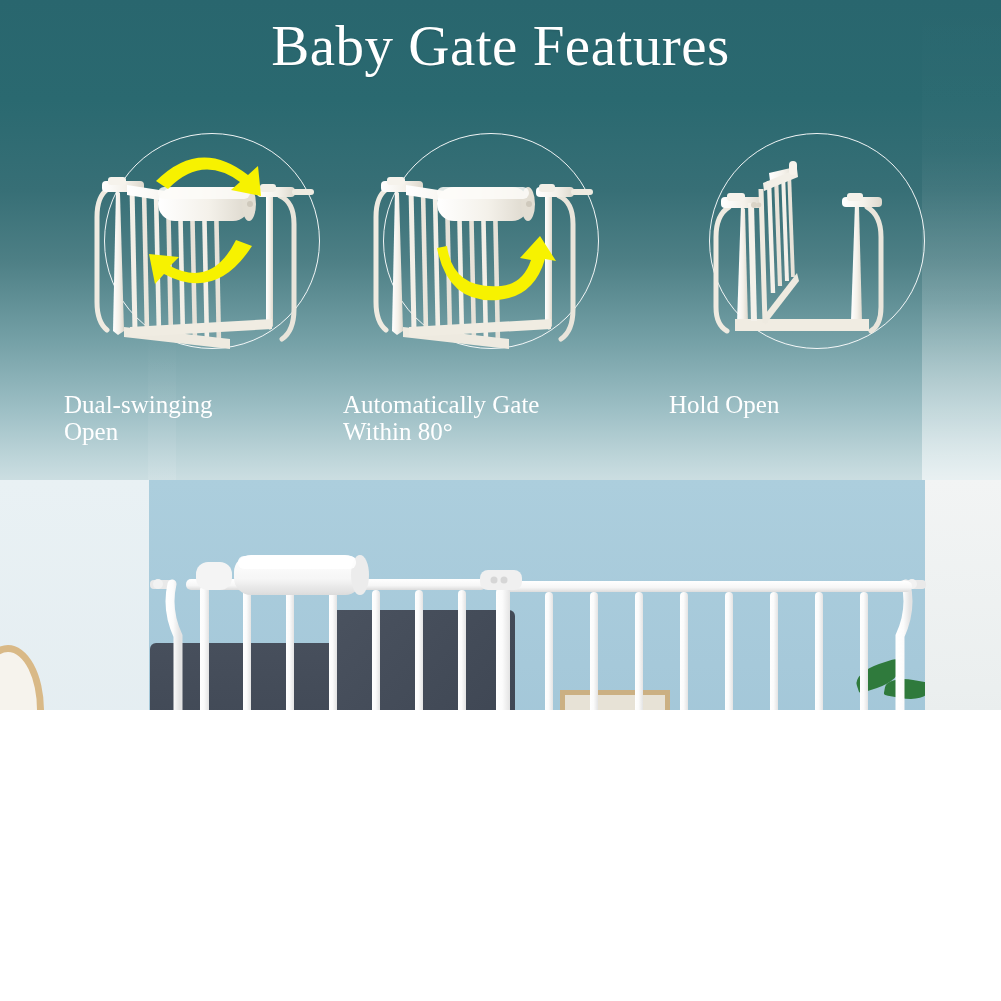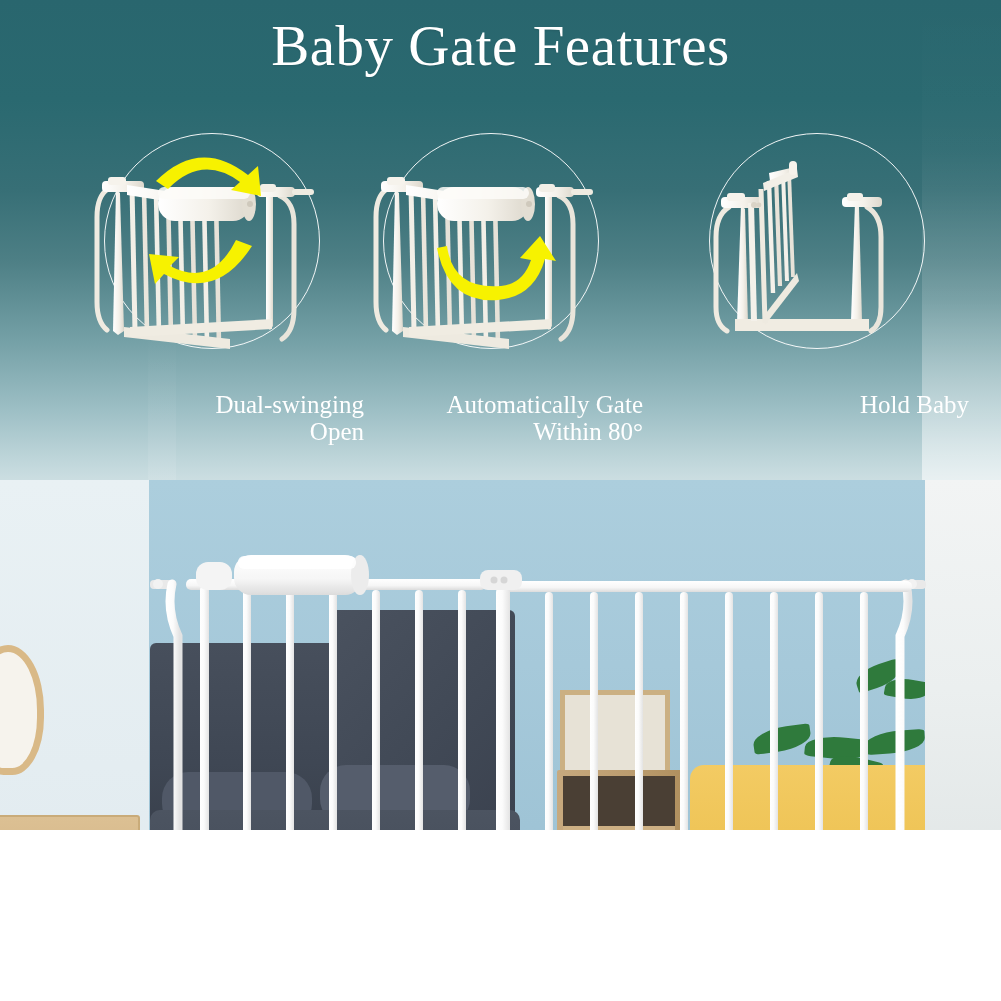--- a/index.html
+++ b/index.html
@@ -6,21 +6,21 @@
     margin: 0;
     padding: 0;
     background: #ffffff;
   }
   body {
     font-family: "Liberation Serif", "DejaVu Serif", serif;
   }
   #poster {
     position: relative;
     width: 1001px;
-    height: 830px;
+    height: 710px;
     overflow: hidden;
     background: #2b6a72;
   }
 
   
   .top-panel {
     position: absolute;
     left: 0; top: 0;
     width: 1001px; height: 500px;
     background: linear-gradient(to bottom,
@@ -86,21 +86,21 @@
     position: absolute;
     left: -10px; top: 8px;
     width: 236px; height: 230px;
     overflow: visible;
   }
   .caption {
     position: absolute;
     left: -40px;
     top: 258px;
     width: 300px;
-    text-align: right;
+    text-align: left;
     color: #ffffff;
     font-size: 25px;
     line-height: 27px;
     font-family: "Liberation Serif", "DejaVu Serif", serif;
   }
 
   
   .photo {
     position: absolute;
     left: 0; top: 480px;
@@ -419,21 +419,21 @@
           <path d="M64,42 L98,28 L99,36 L65,50 Z" fill="#f2efe7"></path>
           <path d="M64,176 L98,132 L100,140 L66,184 Z" fill="#eeeae0"></path>
           <rect x="90" y="20" width="8" height="14" rx="4" fill="#f6f3ec"></rect>
         </g>
 
         <circle cx="55" cy="64" r="3" fill="#d9d3c6"></circle>
         <circle cx="60" cy="64" r="2.4" fill="#d9d3c6"></circle>
       </svg>
     </div>
     <div class="caption nosel">
-      <span>Hold Baby</span>
+      <span>Hold Open</span>
     </div>
   </div>
 
   <div class="photo">
 
     <div class="ph-wall-left"></div>
     <div class="ph-wall-blue"></div>
     <div class="ph-baseboard"></div>
     <div class="ph-floor"></div>
     <div class="ph-floor-left"></div>

